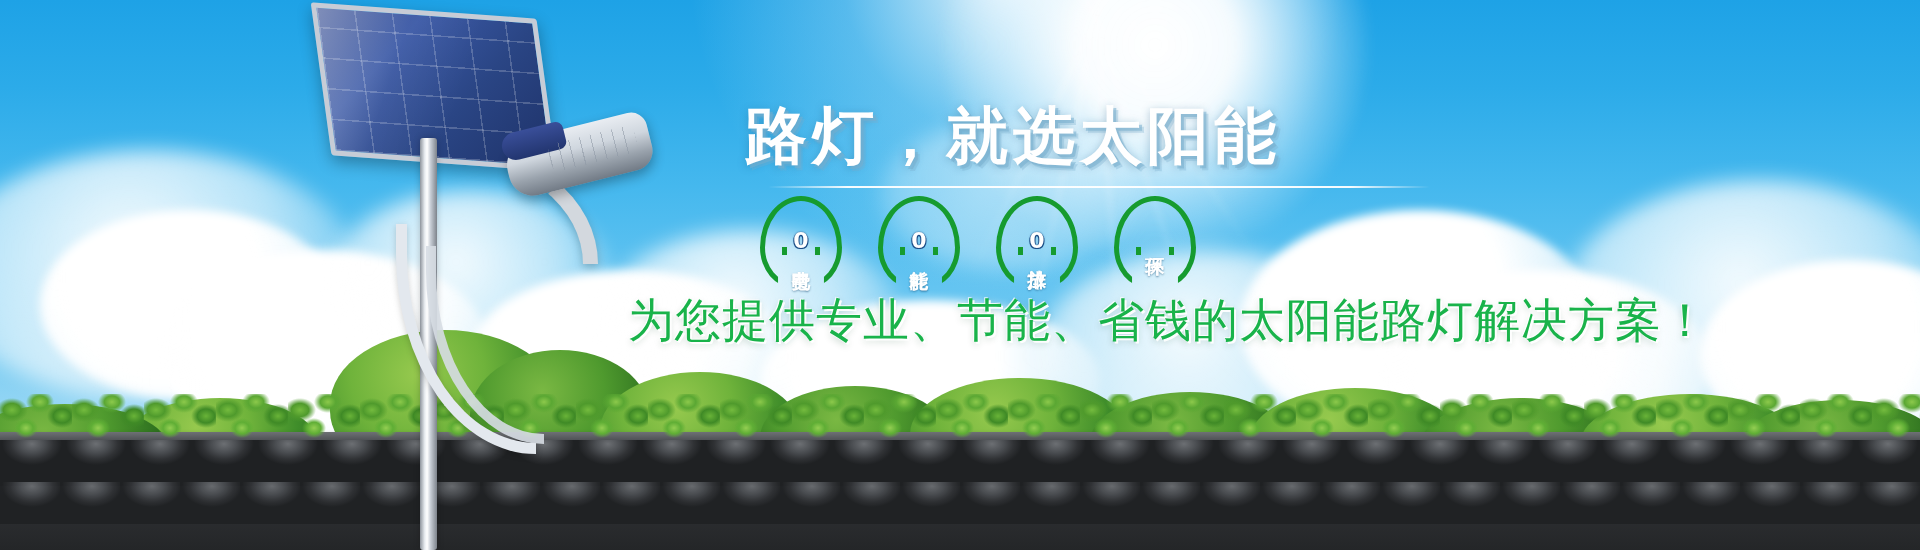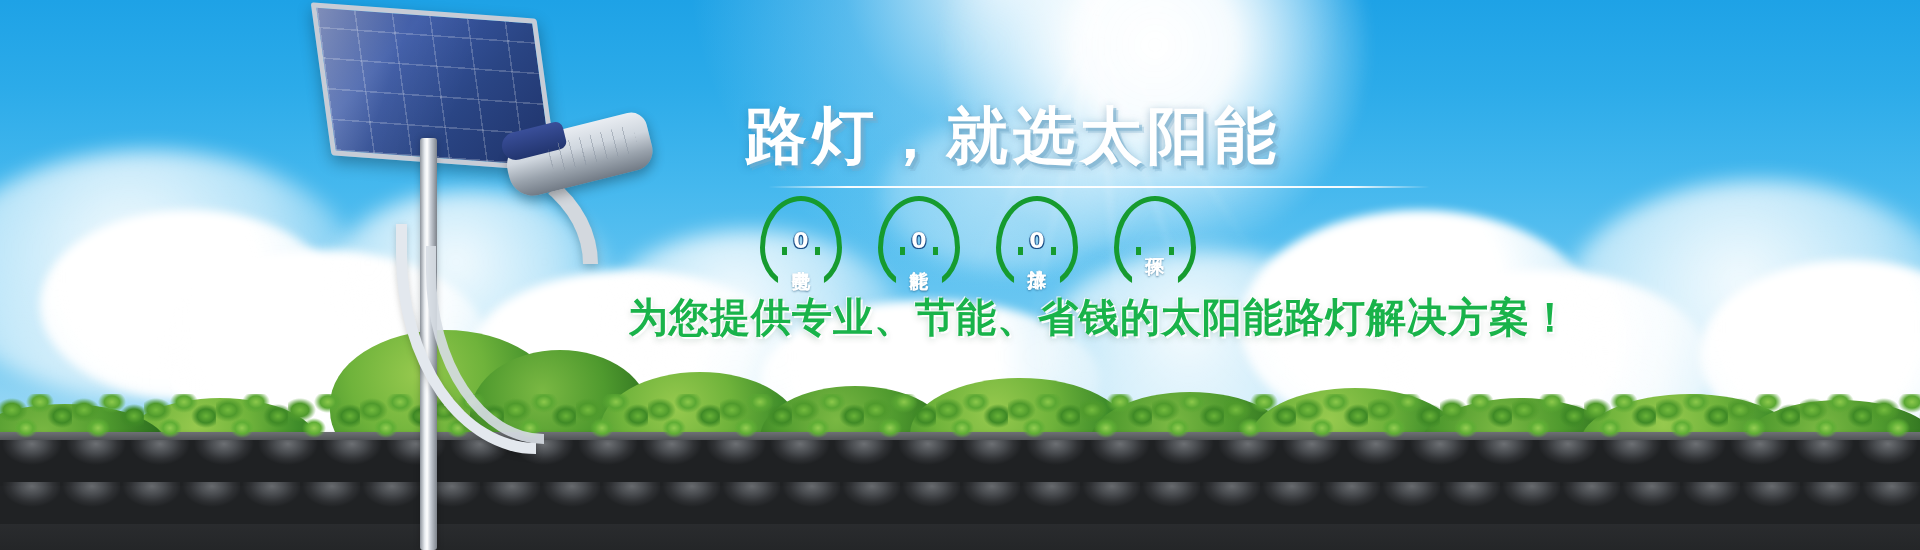--- a/index.html
+++ b/index.html
@@ -197,21 +197,21 @@
     margin-top:3px;
     font-size:19px; font-weight:bold; color:#ffffff;
     line-height:1.02; text-align:center; letter-spacing:0;
     writing-mode:vertical-rl; text-orientation:upright;
     text-shadow:0 1px 2px rgba(20,70,110,.45);
   }
   .badge.plain .badge-word{ margin-top:0; }
 
   .subline{
     position:absolute; left:628px; top:290px;
-    font-size:40px; font-weight:bold; letter-spacing:1px;
+    font-size:46px; font-weight:normal; letter-spacing:1px;
     color:#19b34a; white-space:nowrap;
     text-shadow:
       2px 2px 0 rgba(255,255,255,.92),
       -1px -1px 0 rgba(255,255,255,.8),
       0 3px 7px rgba(8,70,30,.22);
   }
 </style>
 </head>
 <body>
 

